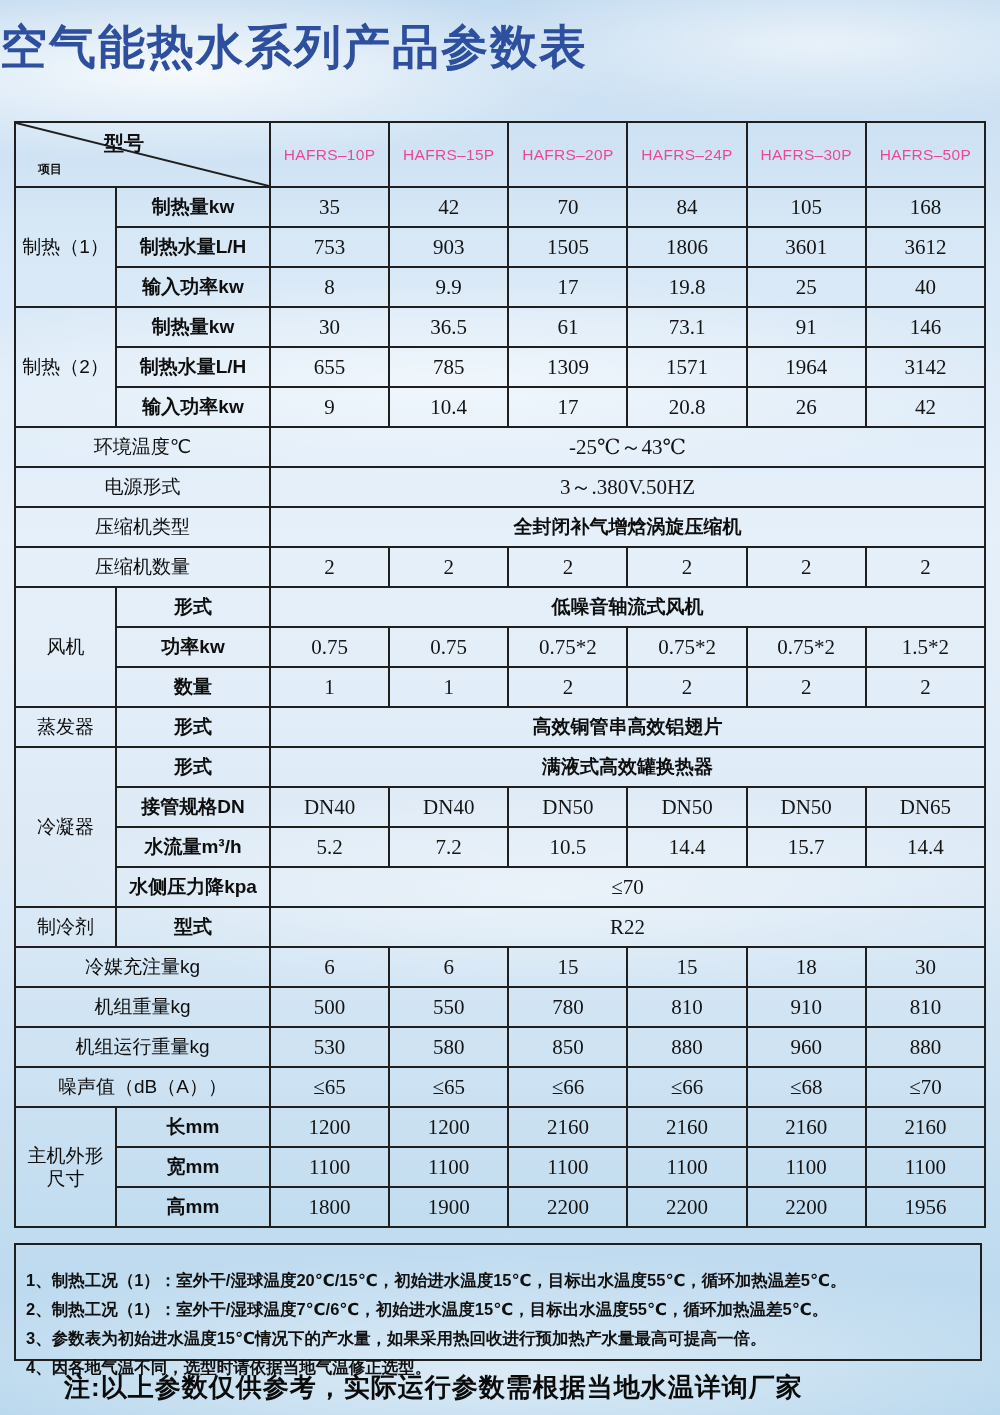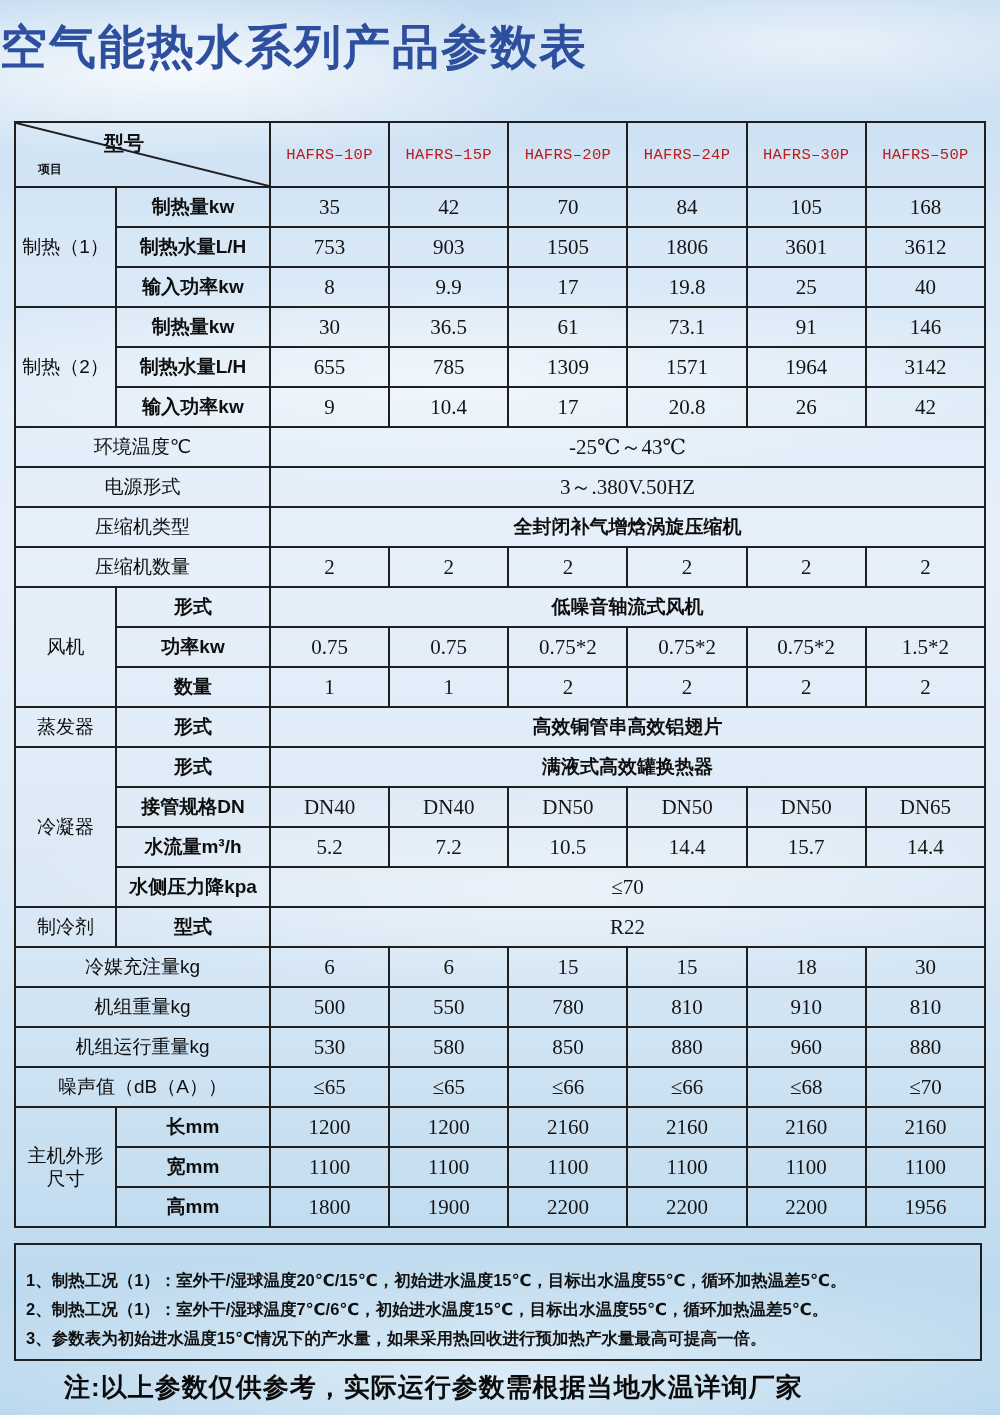--- a/index.html
+++ b/index.html
@@ -24,21 +24,21 @@
   }
   table.spec td{
     border:2px solid #1f1f1f;text-align:center;vertical-align:middle;
     padding:0;background:transparent;overflow:hidden;
   }
   tr.hdr{height:65px;}
   tr.r{height:40px;}
   .lbl{font-weight:normal;font-size:19px;color:#0e0e0e;}
   .lbl2{font-weight:bold;font-size:19px;color:#0e0e0e;}
   .val{font-family:"Liberation Serif","DejaVu Serif",serif;font-size:21px;color:#141414;}
-  .model{font-size:15.5px;color:#b91c1c;letter-spacing:0.3px;font-family:Liberation Mono, monospace;}
+  .model{font-size:15.5px;color:#ec4899;letter-spacing:0.3px;}
   td.corner{position:relative;}
   td.corner svg{position:absolute;left:0;top:0;width:100%;height:100%;display:block;}
   .corner-top{position:absolute;top:7px;left:88px;font-size:20px;font-weight:bold;}
   .corner-bottom{position:absolute;bottom:8px;left:22px;font-size:12px;font-weight:bold;}
   .dim-label{line-height:23px;}
   .note-box{
     position:absolute;left:14px;top:1243px;width:968px;height:118px;
     border:2px solid #1f1f1f;box-sizing:border-box;padding:21px 8px 0 10px;
   }
   .note-line{font-size:16.5px;font-weight:bold;color:#101010;line-height:29px;white-space:nowrap;}
@@ -293,15 +293,16 @@
     <td class="val">2200</td>
     <td class="val">1956</td>
   </tr>
 </tbody>
   </table>
 
 <div class="note-box">
   <div class="note-line">1、制热工况（1）：室外干/湿球温度20℃/15℃，初始进水温度15℃，目标出水温度55℃，循环加热温差5℃。</div>
   <div class="note-line">2、制热工况（1）：室外干/湿球温度7℃/6℃，初始进水温度15℃，目标出水温度55℃，循环加热温差5℃。</div>
   <div class="note-line">3、参数表为初始进水温度15℃情况下的产水量，如果采用热回收进行预加热产水量最高可提高一倍。</div>
+  <div class="note-line">4、因各地气温不同，选型时请依据当地气温修正选型。</div>
 </div>
 
 <div class="footnote">注:以上参数仅供参考，实际运行参数需根据当地水温详询厂家</div>
 
 </body></html>

